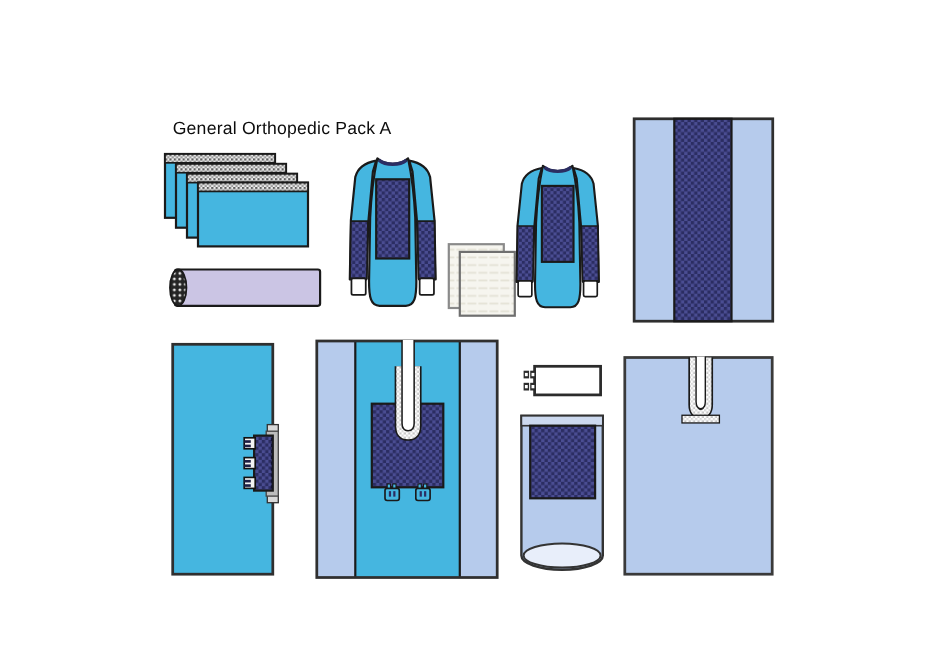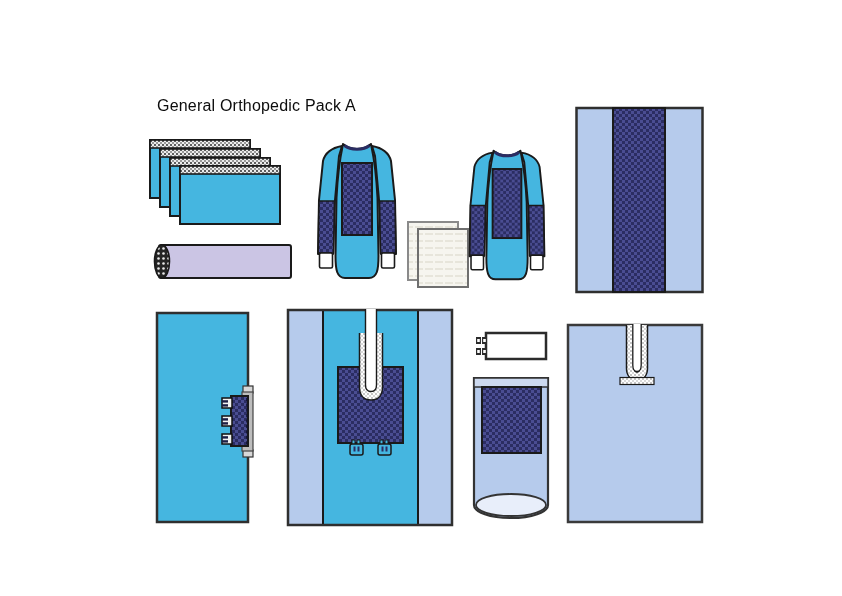--- a/index.html
+++ b/index.html
@@ -2,21 +2,21 @@
 <html style="--c-background: #ffffff; --c-teal: #45b6e0; --c-periwinkle: #b6cbec; --c-periwinkle_light: #ccd9ef; --c-periwinkle_rim: #e8eefa; --c-navy: #4a4d92; --c-navy_dark: #2b2d62; --c-lavender: #cbc5e4; --c-outline: #1a1a1a; --c-drape_outline: #2f2f2f; --c-paper: #f6f5ef; --c-title_color: #0c0c0c;"><head>
 <meta charset="utf-8">
 <style>
   html,body{margin:0;padding:0}
   body{
     width:842px;height:596px;position:relative;overflow:hidden;
     background:var(--c-background,#ffffff);
     font-family:"Liberation Sans",sans-serif;
   }
   .page-title{
-    position:absolute;left:157px;top:96px;
+    position:absolute;left:157px;top:108px;
     font-size:16px;line-height:20px;color:var(--c-title_color,#0c0c0c);
     letter-spacing:.2px;white-space:nowrap;
   }
   .item{position:absolute}
   .item svg{display:block}
   .f-teal{fill:var(--c-teal,#45b6e0)}
   .f-peri{fill:var(--c-periwinkle,#b6cbec)}
   .f-peril{fill:var(--c-periwinkle_light,#ccd9ef)}
   .f-rim{fill:var(--c-periwinkle_rim,#e8eefa)}
   .f-lav{fill:var(--c-lavender,#cbc5e4)}

